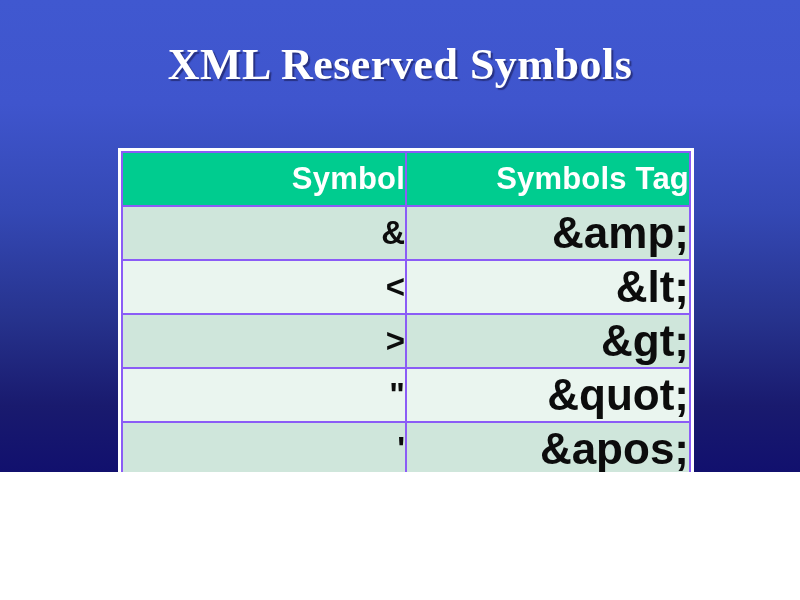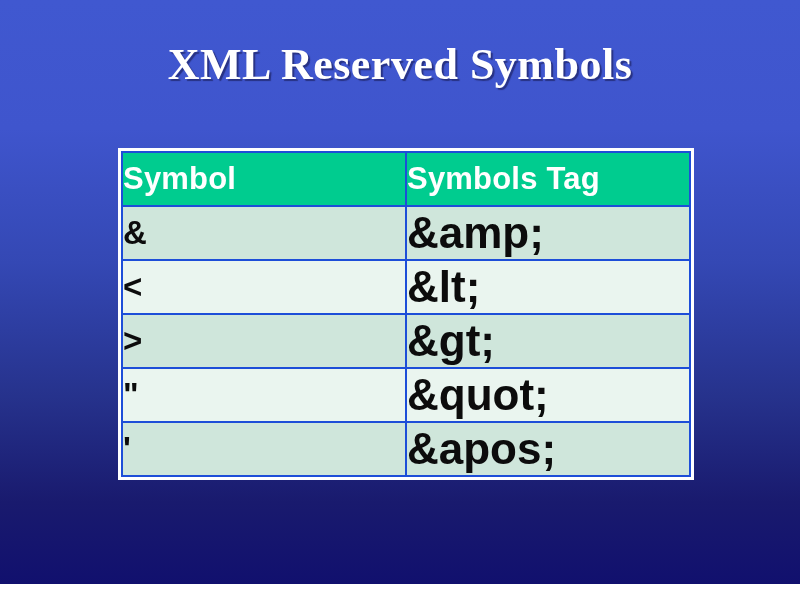--- a/index.html
+++ b/index.html
@@ -9,21 +9,21 @@
   body {
     width: 800px;
     height: 600px;
     overflow: hidden;
     font-family: "Liberation Sans", sans-serif;
   }
 
   .slide {
     position: relative;
     width: 800px;
-    height: 584px;
+    height: 472px;
     background: linear-gradient(to bottom,
         #4058d0 0%,
         #3f55cd 22%,
         #3448b4 45%,
         #26328c 68%,
         #191a6e 86%,
         #11106e 100%);
     overflow: hidden;
   }
 
@@ -58,24 +58,24 @@
     border-collapse: collapse;
     table-layout: fixed;
   }
 
   table.data-table col.col-symbol { width: 50%; }
   table.data-table col.col-entity { width: 50%; }
 
   table.data-table th,
   table.data-table td {
     height: 52px;
-    text-align: left;
+    text-align: right;
     vertical-align: middle;
     padding: 0;
-    border: 2px solid #1d4ed8;
+    border: 2px solid #8b5cf6;
     font-family: "Liberation Sans", sans-serif;
   }
 
   table.data-table thead th {
     background: #00cc8f;
     color: #ffffff;
     font-size: 31px;
     font-weight: bold;
     letter-spacing: 0.2px;
   }

